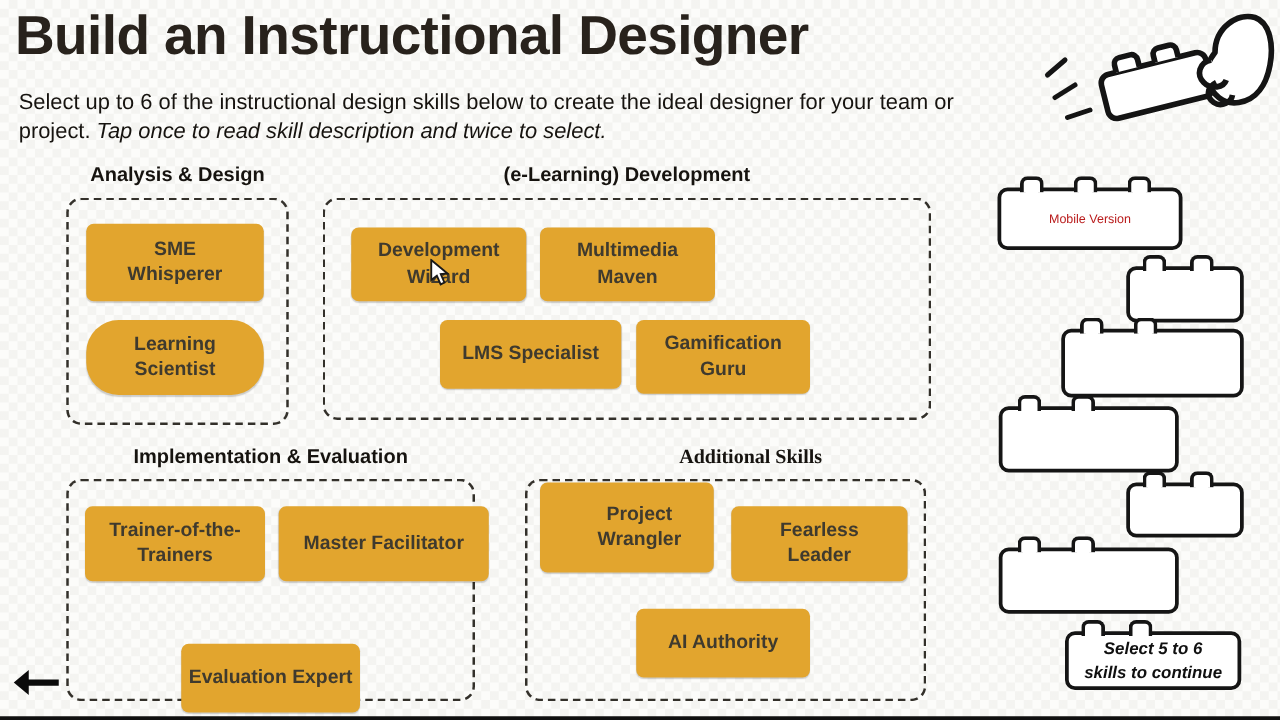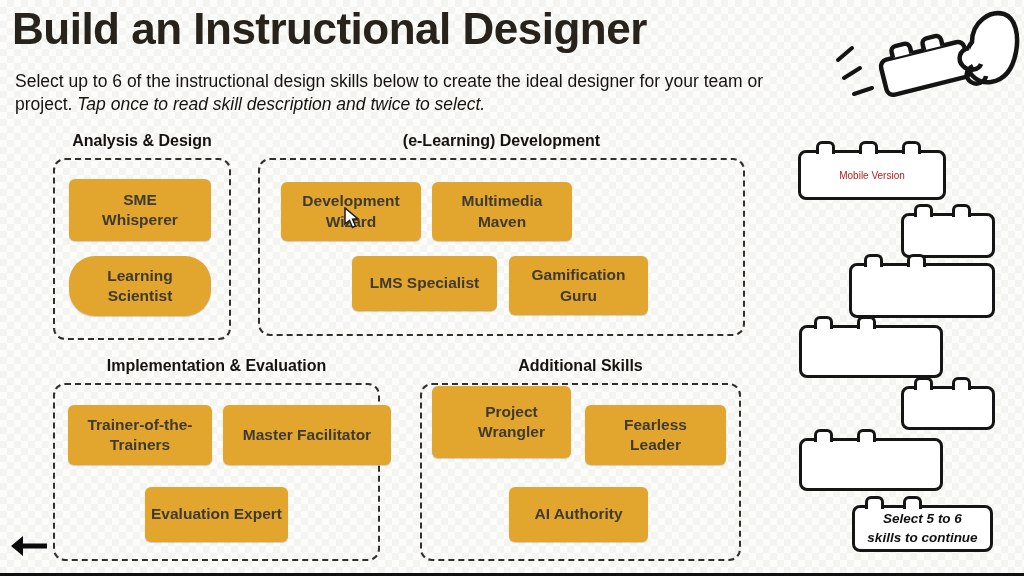--- a/index.html
+++ b/index.html
@@ -50,23 +50,23 @@
   <div class="group-box" style="left:258px; top:158px; width:487px; height:178px;"></div>
   <button class="skill" style="left:281px; top:182px; width:140px; height:59px;">Development Wizard</button>
   <button class="skill" style="left:432px; top:182px; width:140px; height:59px;">Multimedia Maven</button>
   <button class="skill" style="left:352px; top:256px; width:145px; height:55px;">LMS Specialist</button>
   <button class="skill" style="left:509px; top:256px; width:139px; height:59px;">Gamification Guru</button>
 
   <div class="group-title" style="left:53px; top:357px; width:327px;">Implementation &amp; Evaluation</div>
   <div class="group-box" style="left:53px; top:383px; width:327px; height:178px;"></div>
   <button class="skill" style="left:68px; top:405px; width:144px; height:60px;">Trainer-of-the-Trainers</button>
   <button class="skill" style="left:223px; top:405px; width:168px; height:60px;">Master Facilitator</button>
-  <button class="skill" style="left:145px; top:487px; width:143px; height:55px;">Evaluation Expert</button>
+  <button class="skill" style="left:145px; top:515px; width:143px; height:55px;">Evaluation Expert</button>
 
-  <div class="group-title" style="left:420px; top:357px; width:321px;">Additional Skills</div>
+  <div class="group-title" style="left:440px; top:357px; width:321px;font-family:Liberation Serif, serif;">Additional Skills</div>
   <div class="group-box" style="left:420px; top:383px; width:321px; height:178px;"></div>
   <button class="skill" style="left:432px; top:386px; width:139px; height:72px;padding-left:26px;">Project Wrangler</button>
   <button class="skill" style="left:585px; top:405px; width:141px; height:60px; padding:4px 16px;">Fearless Leader</button>
   <button class="skill" style="left:509px; top:487px; width:139px; height:55px;">AI Authority</button>
 
   <svg class="abs" style="left:822px; top:2px;" width="198" height="110" viewBox="0 0 198 110">
     <g fill="none" stroke="#141414" stroke-width="4" stroke-linecap="round">
       <path d="M16 58 L30 46"></path>
       <path d="M22 76 L38 66"></path>
       <path d="M32 92 L50 86"></path>

